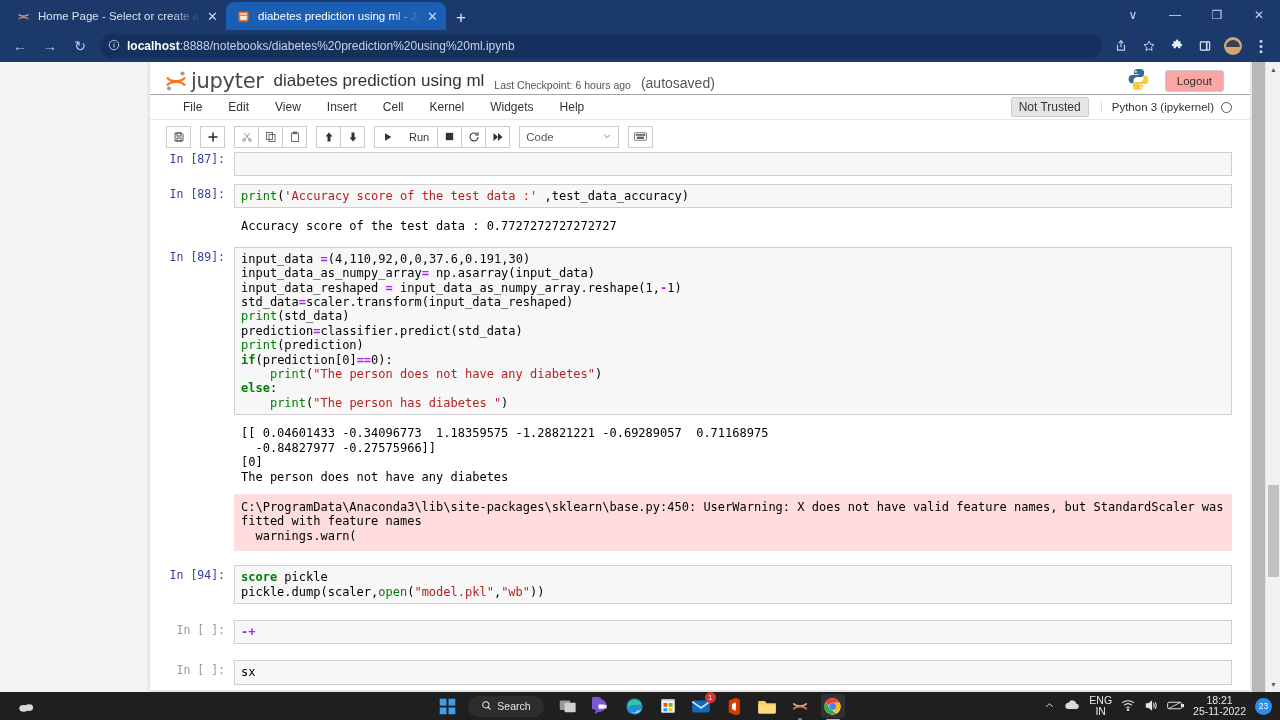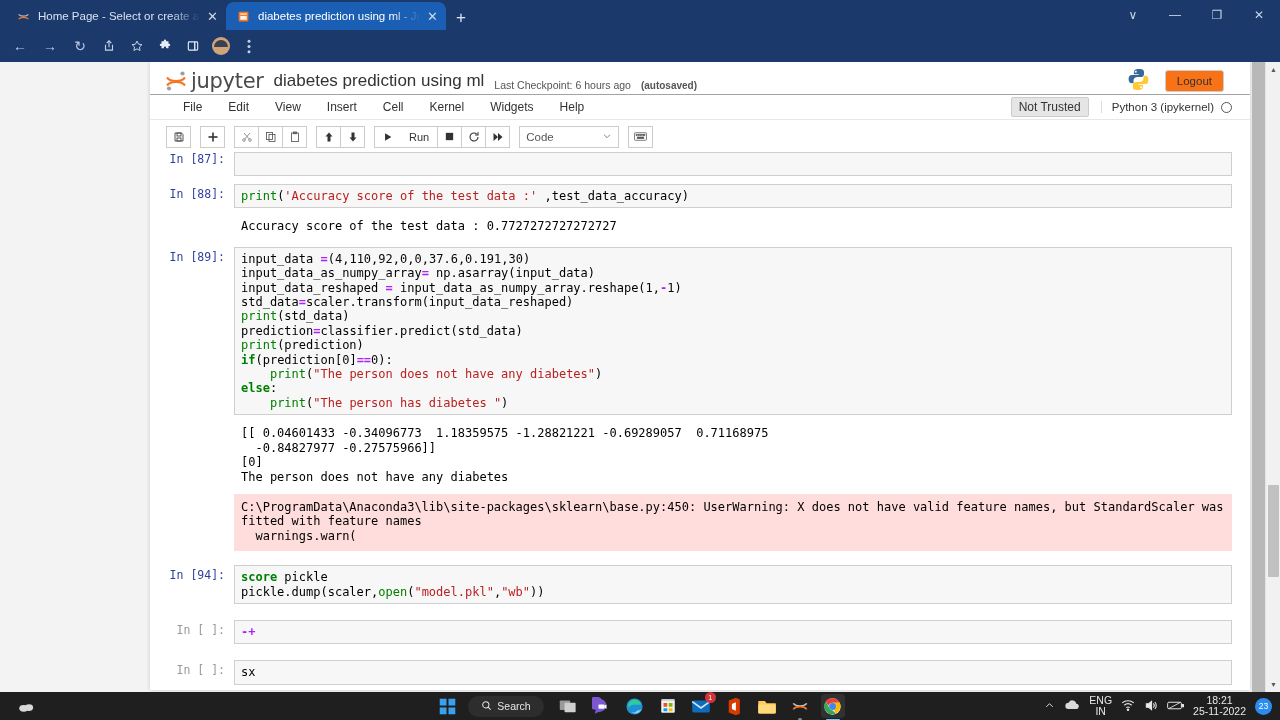--- a/index.html
+++ b/index.html
@@ -67,24 +67,24 @@
     position: absolute; left: 150px; top: 0; width: 1100px; min-height: 605px;
     background: #ffffff; box-shadow: 0 0 4px rgba(0,0,0,.18);
   }
 
   
   #jp-header { height: 32px; display: flex; align-items: center; padding: 6px 6px 0 14px; gap: 10px; }
   #jp-logo { display:flex; align-items:center; gap:3px; }
   #jp-logo .word { font-size: 21px; color: #4a4a4a; font-family:"DejaVu Sans", sans-serif; letter-spacing:-0.3px;}
   #nb-name { font-size: 17px; color: #333333; }
   #checkpoint { font-size: 10.5px; color: #555555; align-self: flex-end; padding-bottom: 3px; }
-  #autosaved { font-size: 10px; color: #555555; align-self: flex-end; padding-bottom: 3px; font-weight: bold; }
+  #autosaved { font-size: 14px; color: #555555; align-self: flex-end; padding-bottom: 3px; }
   #jp-header-right { margin-left:auto; display: flex; align-items: center; gap: 14px; padding-right: 20px;}
   #logout-btn {
-    border: 1px solid #cccccc; background: #f97316; border-radius: 3px;
+    border: 1px solid #cccccc; background: #fca5a5; border-radius: 3px;
     font-size: 11.5px; color: #333; padding: 4px 11px;
   }
 
   #menu-row {
     height: 26px; border-top: 1px solid #a3a3a3; border-bottom: 1px solid #e7e7e7;
     display: flex; align-items: center; padding-left: 20px; gap: 0;
   }
   .menu-item { font-size: 12px; color: #333333; padding: 3px 13px; }
   #menu-right { margin-left: auto; display: flex; align-items: center; gap: 12px; padding-right: 18px; }
   #trust-badge { border: 1px solid #cccccc; border-radius: 2px; font-size: 12px; color: #333; padding: 2px 7px; background:#e5e5e5;}
@@ -222,20 +222,30 @@
       <div class="win-btn">❐</div>
       <div class="win-btn">✕</div>
     </div>
   </div>
 
   <div id="nav-bar">
     <div class="nav-icon">←</div>
     <div class="nav-icon">→</div>
     <div class="nav-icon">↻</div>
 
+    <div id="omnibox">
+      <span>
+        <svg width="12" height="12" viewBox="0 0 24 24">
+          <circle cx="12" cy="12" r="9.5" fill="none" stroke="#c6d4e8" stroke-width="1.8"></circle>
+          <rect x="11" y="10" width="2" height="7" fill="#c6d4e8"></rect>
+          <rect x="11" y="6.5" width="2" height="2" fill="#c6d4e8"></rect>
+        </svg>
+      </span>
+      <span class="url"><b>localhost</b><span>:8888/notebooks/diabetes%20prediction%20using%20ml.ipynb</span></span>
+    </div>
 
     <div id="tb-icons">
       <div class="tb-icon">
         <svg width="14" height="14" viewBox="0 0 24 24" fill="none" stroke="#c3d2e8" stroke-width="1.9">
           <path d="M6 10v9h12v-9"></path>
             <path d="M12 14V3"></path>
             <path d="M8 7l4-4 4 4"></path>
         </svg>
       </div>
       <div class="tb-icon">

